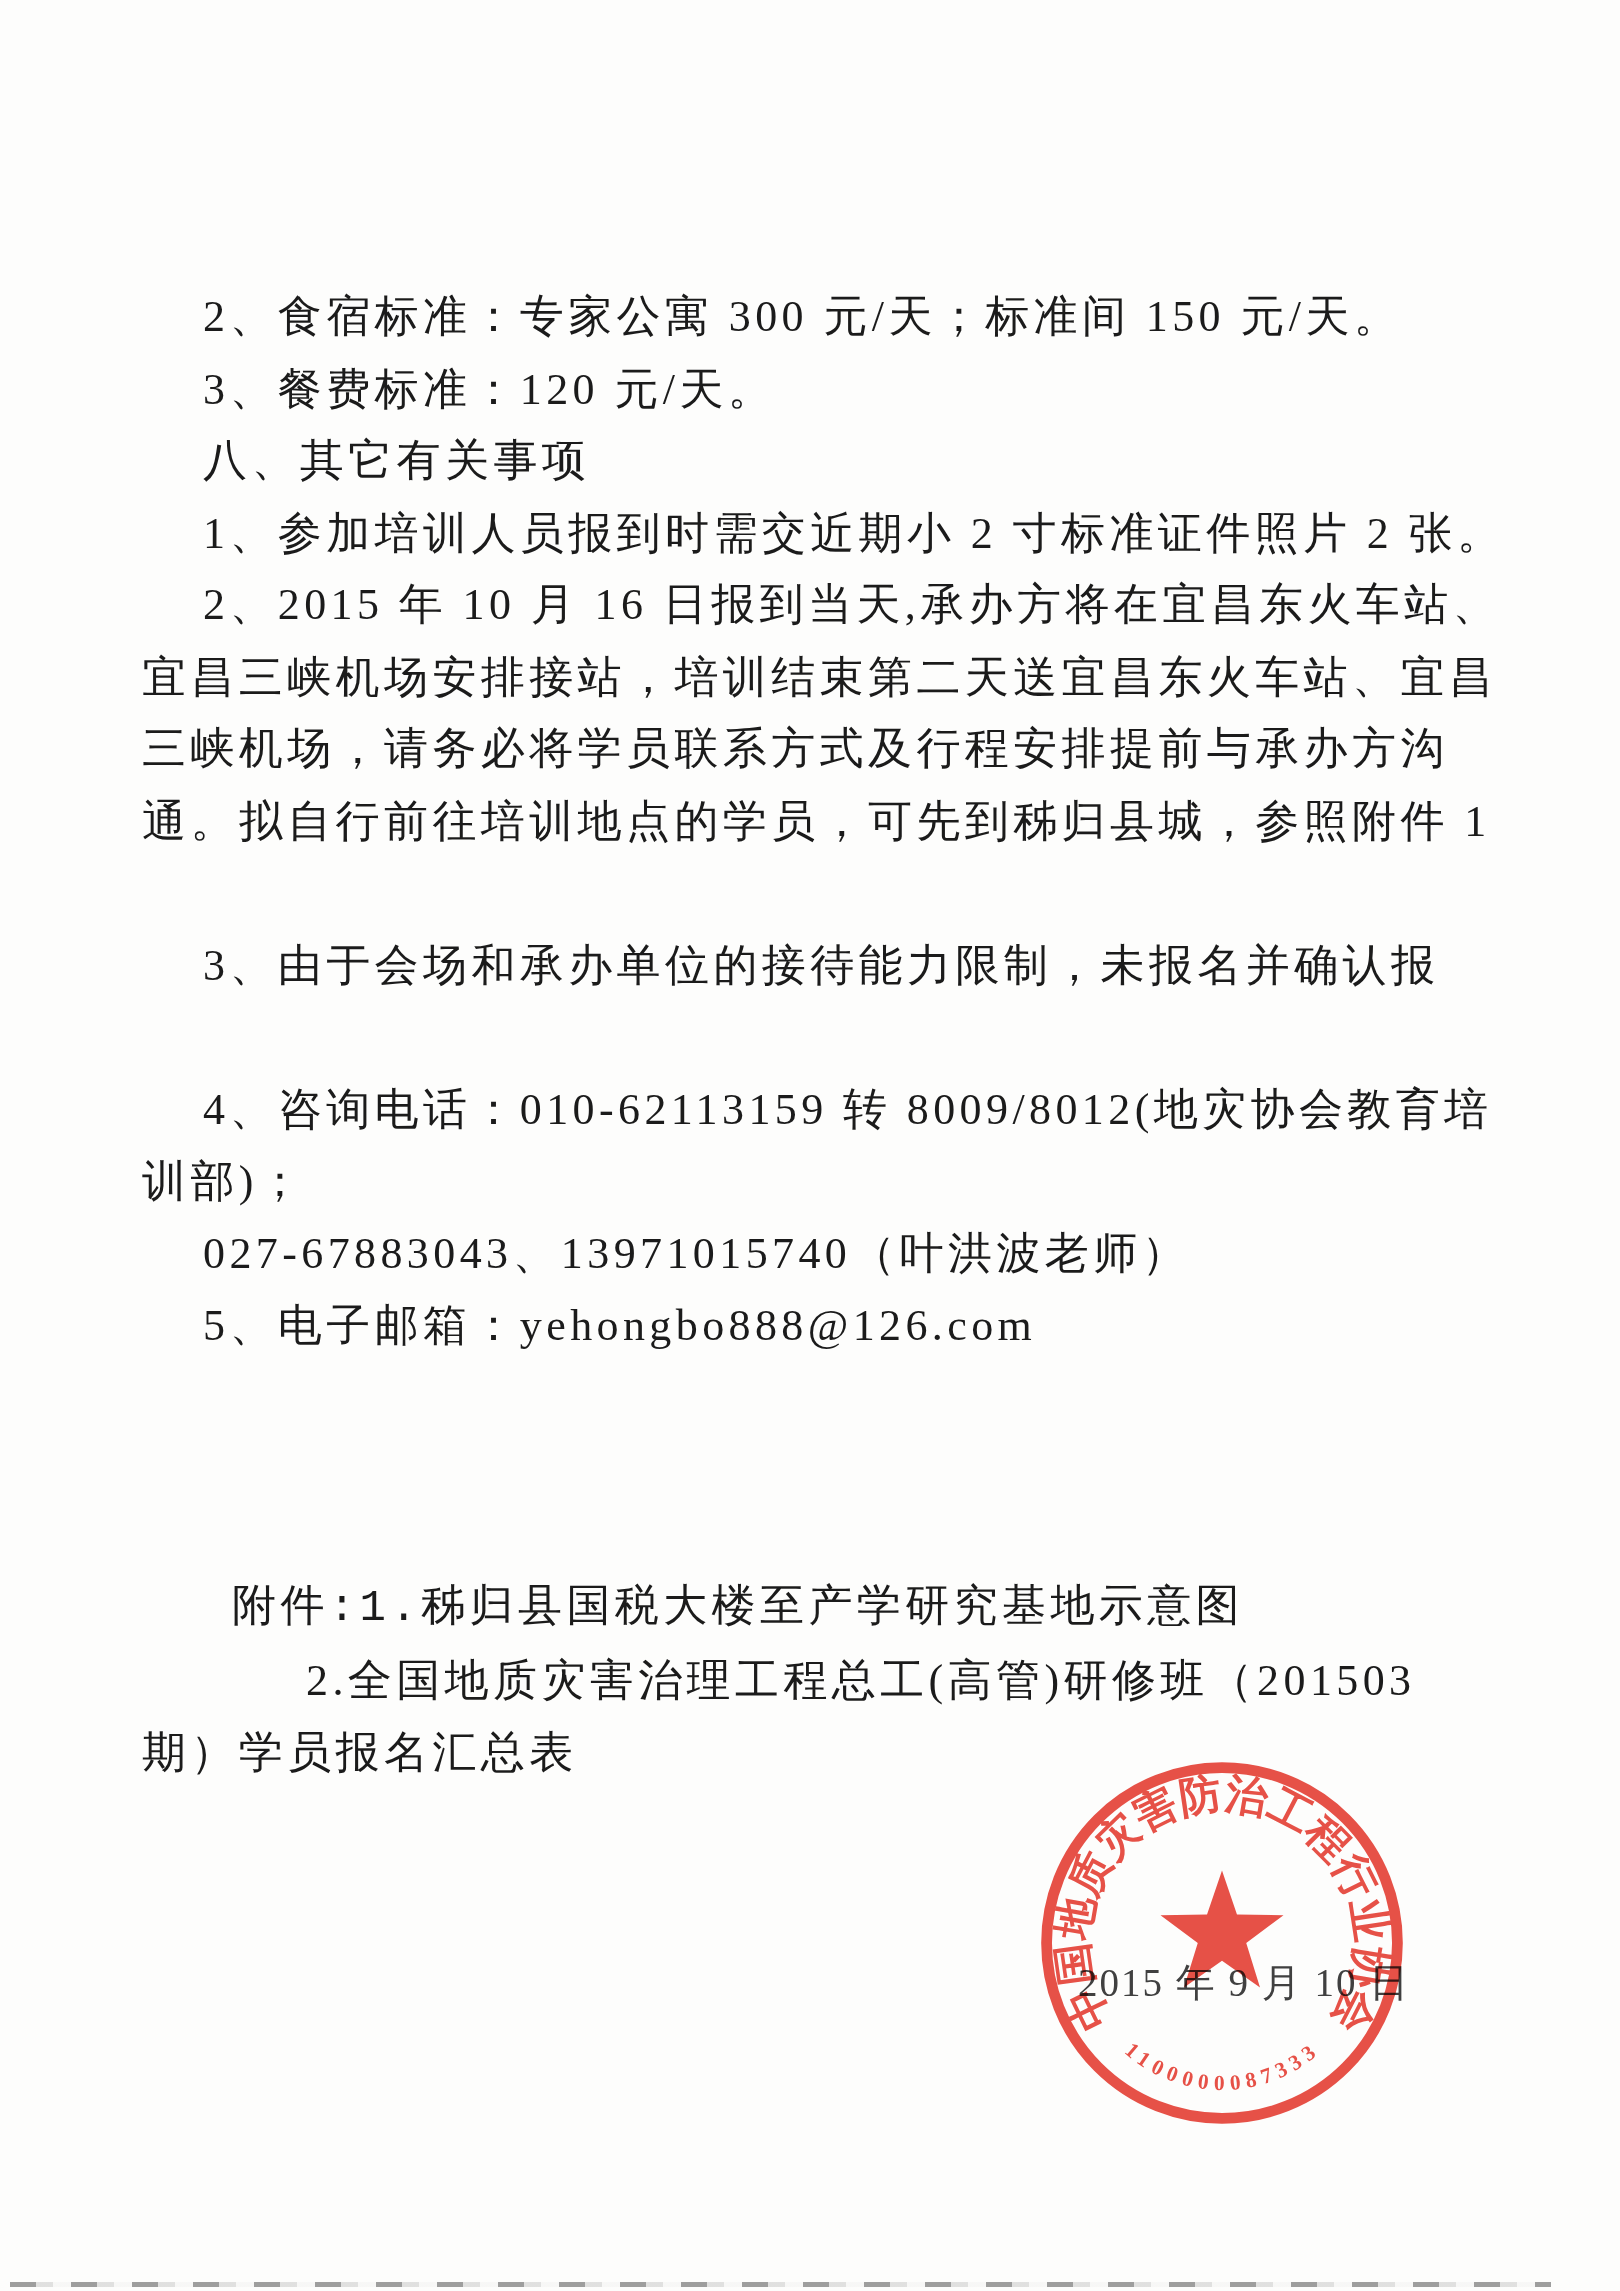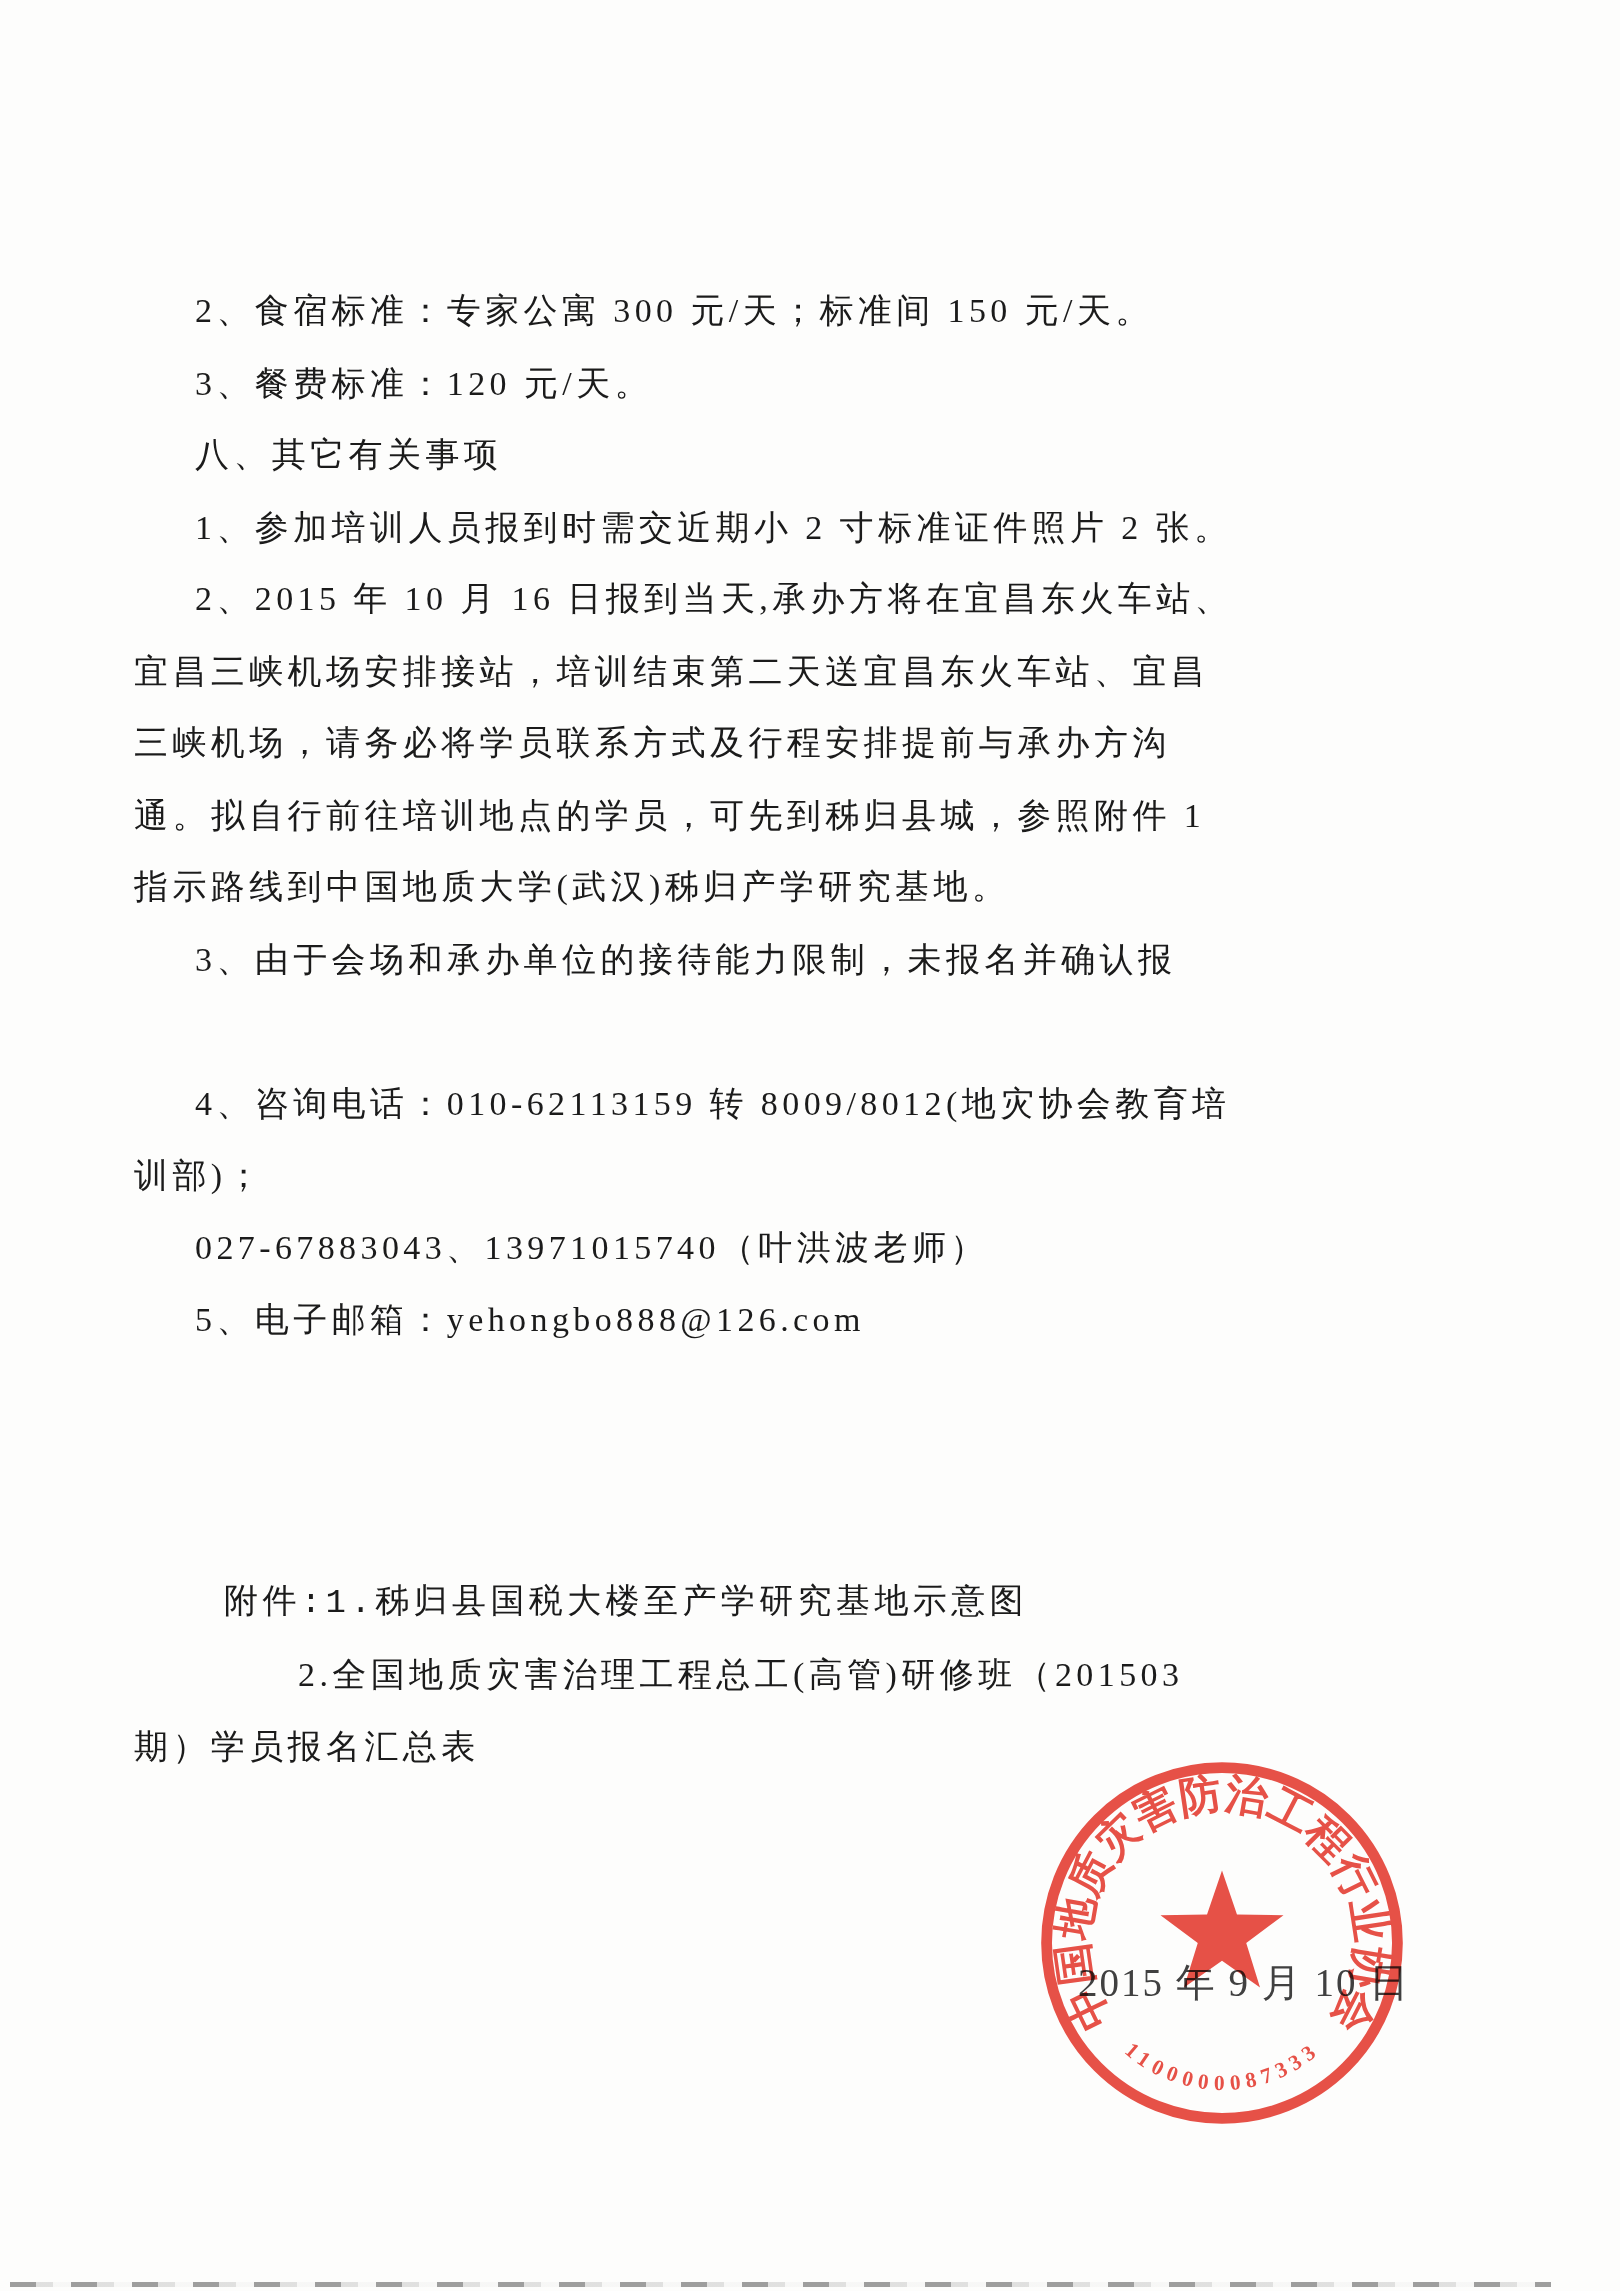--- a/index.html
+++ b/index.html
@@ -8,23 +8,23 @@
     width: 1620px;
     height: 2292px;
     margin: 0 auto;
     background: #fdfdfc;
     overflow: hidden;
     font-family: "Liberation Serif", "DejaVu Serif", serif;
     color: #1b1b1b;
   }
   .line {
     position: absolute;
-    left: 134px;
+    left: 142px;
     width: 1362px;
-    font-size: 34px;
+    font-size: 44px;
     line-height: 1.12;
     letter-spacing: 4.4px;
     white-space: nowrap;
   }
   .para    { padding-left: 61px; }
   .attach1 { padding-left: 90px; font-family: Liberation Mono, monospace; }
   .attach2 { padding-left: 164px; }
   .date {
     position: absolute;
     left: 1078px;
@@ -68,21 +68,20 @@
 <div class="page">
 
   <div class="line para" style="top:292px">2、食宿标准：专家公寓 300 元/天；标准间 150 元/天。</div>
   <div class="line para" style="top:365px">3、餐费标准：120 元/天。</div>
   <div class="line para" style="top:436px">八、其它有关事项</div>
   <div class="line para" style="top:509px">1、参加培训人员报到时需交近期小 2 寸标准证件照片 2 张。</div>
   <div class="line para" style="top:580px">2、2015 年 10 月 16 日报到当天,承办方将在宜昌东火车站、</div>
   <div class="line" style="top:724px">三峡机场，请务必将学员联系方式及行程安排提前与承办方沟</div>
   <div class="line" style="top:653px">宜昌三峡机场安排接站，培训结束第二天送宜昌东火车站、宜昌</div>
   <div class="line" style="top:797px">通。拟自行前往培训地点的学员，可先到秭归县城，参照附件 1</div>
-  <div class="line" style="top:868px">指示路线到中国地质大学(武汉)秭归产学研究基地。</div>
   <div class="line para" style="top:941px">3、由于会场和承办单位的接待能力限制，未报名并确认报</div>
   <div class="line para" style="top:1085px">4、咨询电话：010-62113159 转 8009/8012(地灾协会教育培</div>
   <div class="line" style="top:1157px">训部)；</div>
   <div class="line para" style="top:1229px">027-67883043、13971015740（叶洪波老师）</div>
   <div class="line para" style="top:1301px">5、电子邮箱：yehongbo888@126.com</div>
   <div class="line attach1" style="top:1584px">附件:1.秭归县国税大楼至产学研究基地示意图</div>
   <div class="line attach2" style="top:1656px">2.全国地质灾害治理工程总工(高管)研修班（201503</div>
   <div class="line" style="top:1728px">期）学员报名汇总表</div>
 
   <div class="date">2015 年 9 月 10 日</div>

